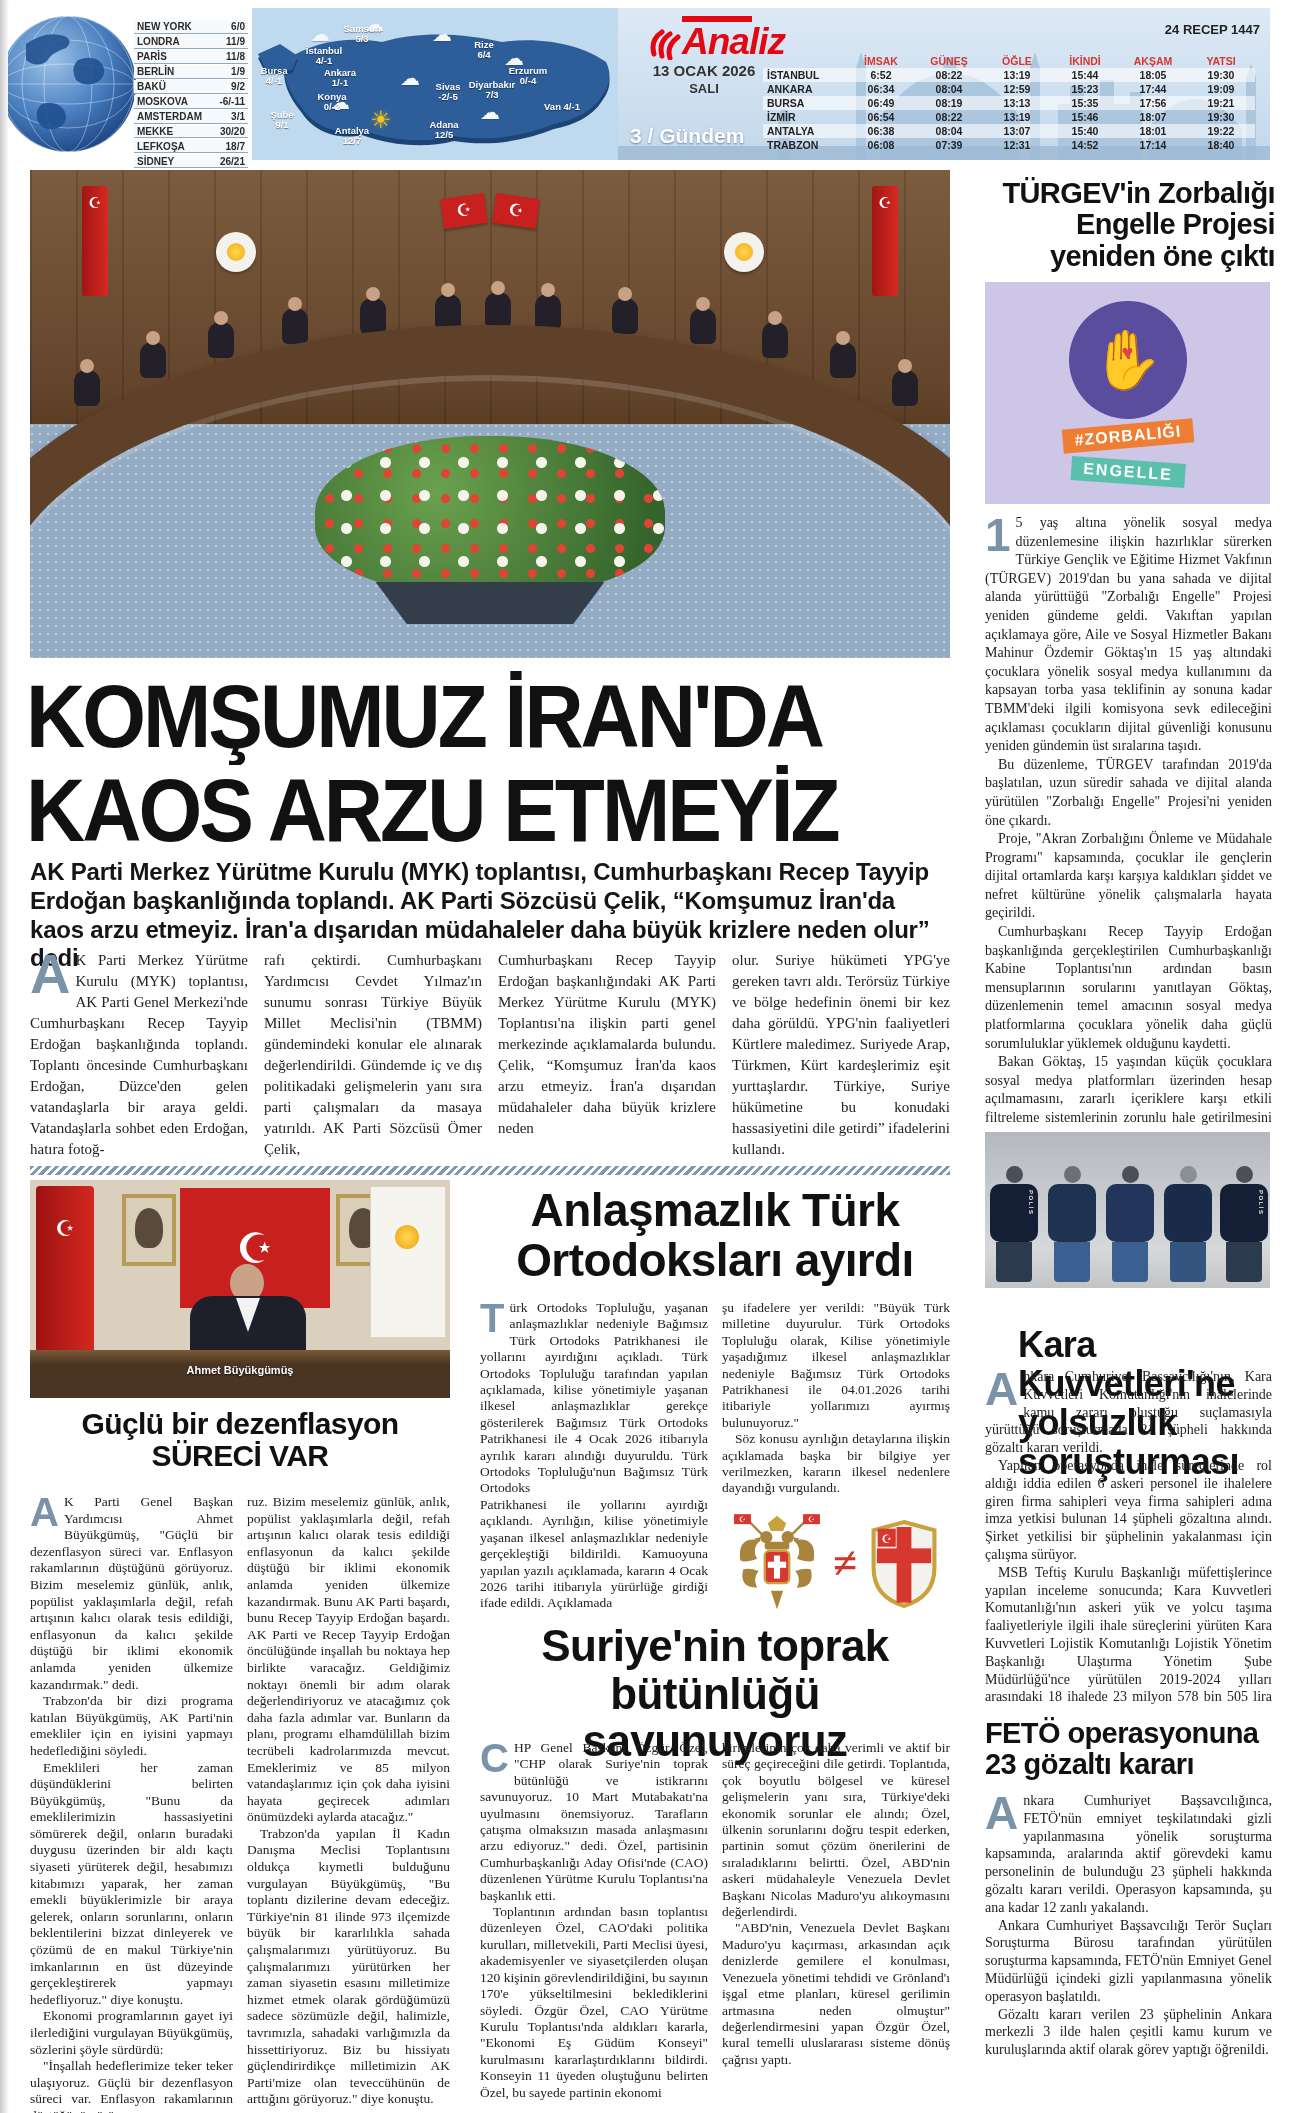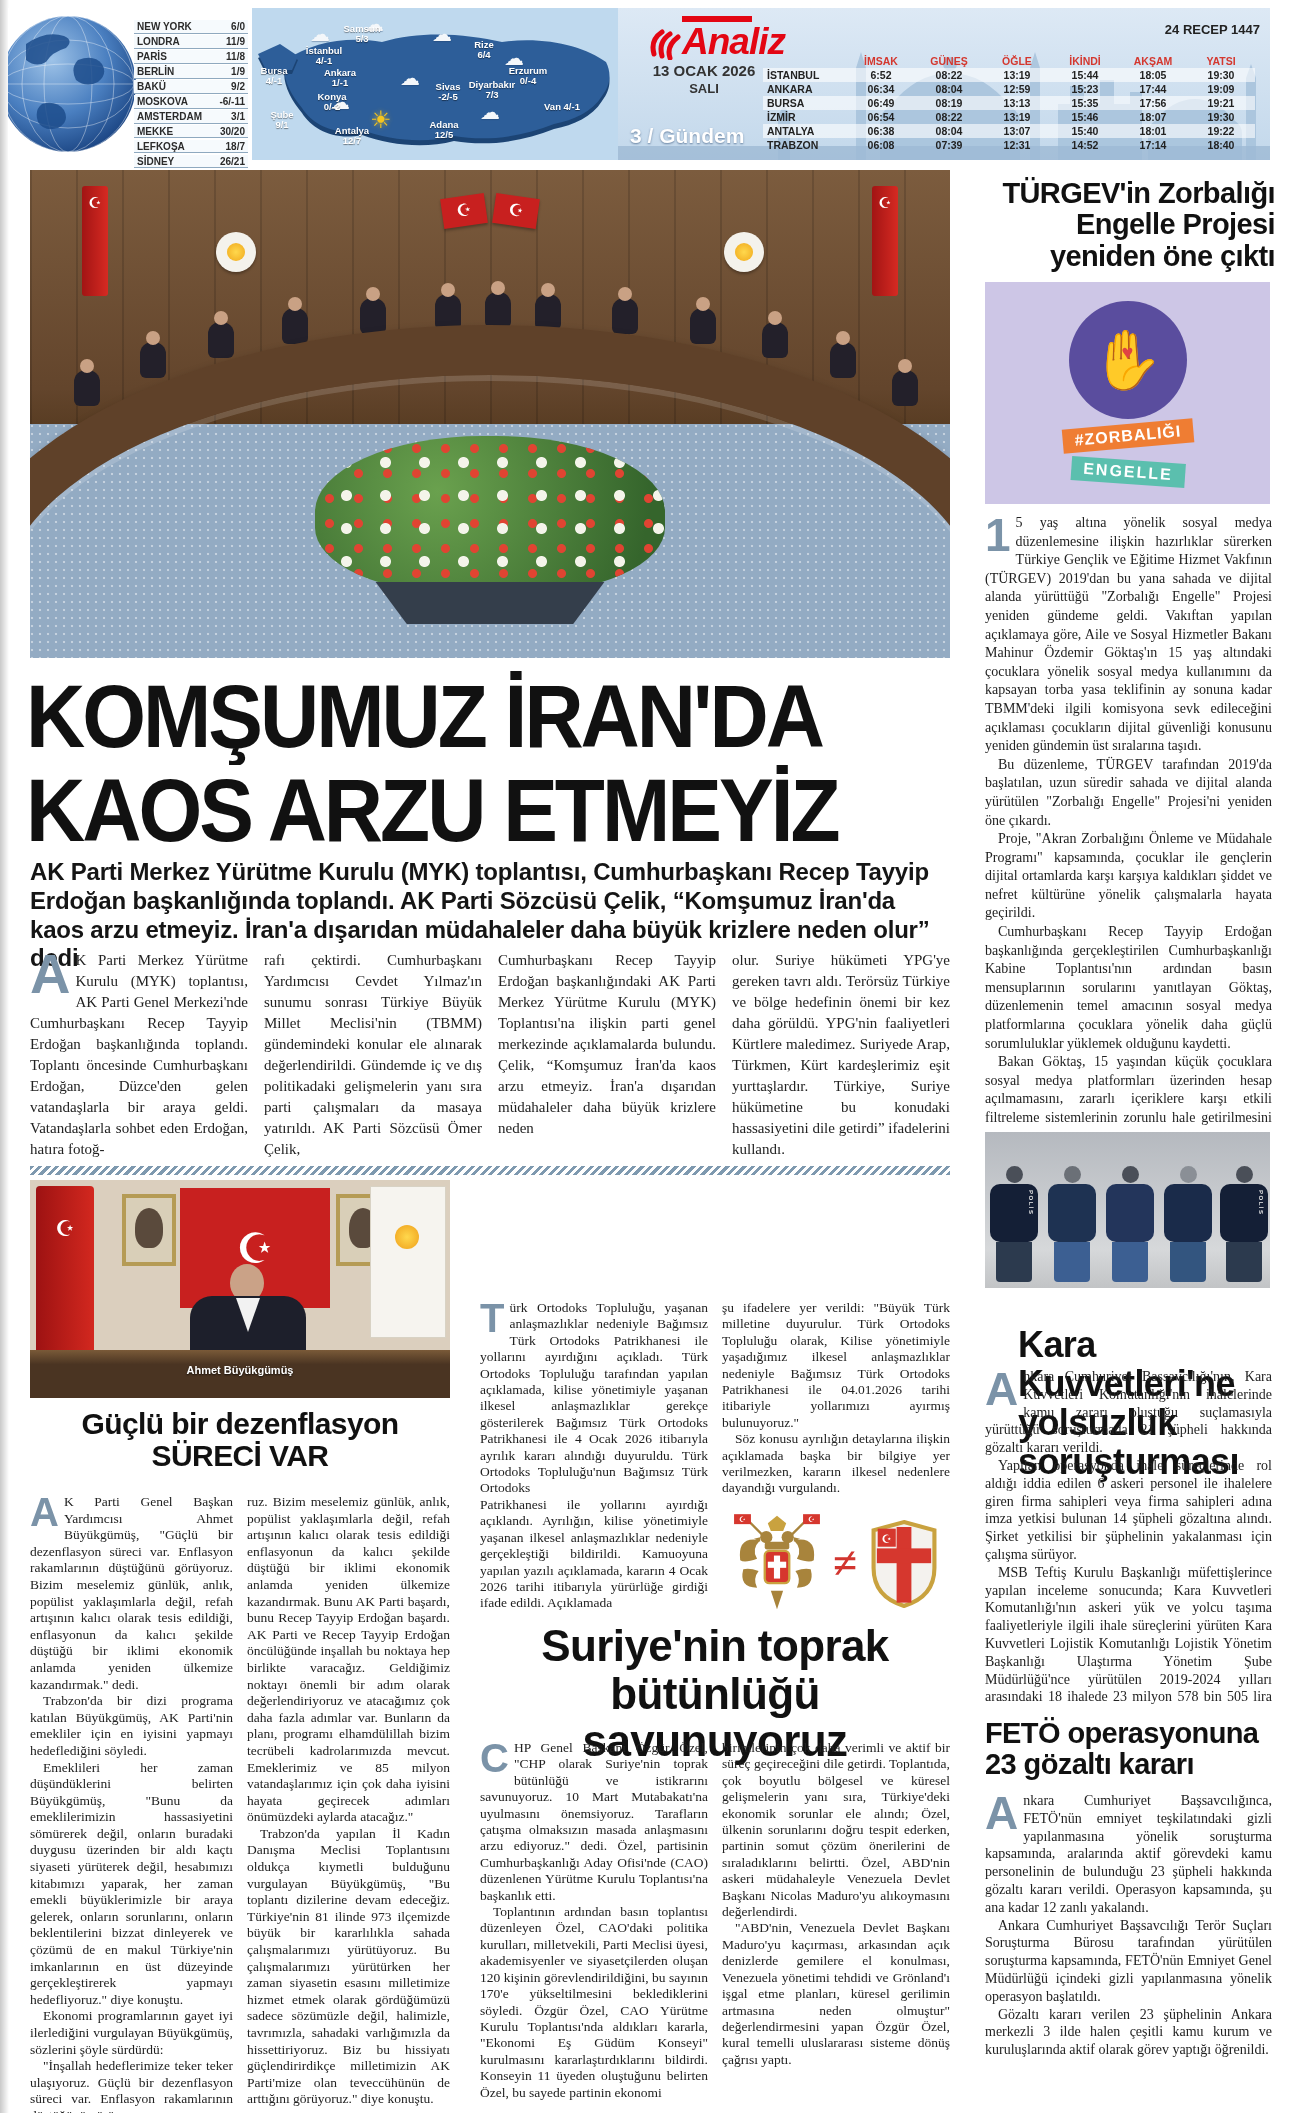--- a/index.html
+++ b/index.html
@@ -470,20 +470,24 @@
       <p>Emeklileri her zaman düşündüklerini belirten Büyükgümüş, "Bunu da emeklilerimizin hassasiyetini sömürerek değil, onların buradaki duygusu üzerinden bir aldı kaçtı siyaseti yürüterek değil, hesabımızı kitabımızı yaparak, her zaman emekli büyüklerimizle bir araya gelerek, onların sorunlarını, onların beklentilerini bizzat dinleyerek ve çözümü de en makul Türkiye'nin imkanlarının en üst düzeyinde gerçekleştirerek yapmayı hedefliyoruz." diye konuştu.</p>
       <p>Ekonomi programlarının gayet iyi ilerlediğini vurgulayan Büyükgümüş, sözlerini şöyle sürdürdü:</p>
       <p>"İnşallah hedeflerimize teker teker ulaşıyoruz. Güçlü bir dezenflasyon süreci var. Enflasyon rakamlarının düştüğünü görüyo-</p>
     </div>
     <div class="serifcol" style="flex:1;font-size:13.5px;line-height:16.6px;">
       <p class="noind">ruz. Bizim meselemiz günlük, anlık, popülist yaklaşımlarla değil, refah artışının kalıcı olarak tesis edildiği enflasyonun da kalıcı şekilde düştüğü bir iklimi ekonomik anlamda yeniden ülkemize kazandırmak. Bunu AK Parti başardı, bunu Recep Tayyip Erdoğan başardı. AK Parti ve Recep Tayyip Erdoğan öncülüğünde inşallah bu noktaya hep birlikte varacağız. Geldiğimiz noktayı önemli bir adım olarak değerlendiriyoruz ve atacağımız çok daha fazla adımlar var. Bunların da planı, programı elhamdülillah bizim tecrübeli kadrolarımızda mevcut. Emeklerimiz ve 85 milyon vatandaşlarımız için çok daha iyisini hayata geçirecek adımları önümüzdeki aylarda atacağız."</p>
       <p>Trabzon'da yapılan İl Kadın Danışma Meclisi Toplantısını oldukça kıymetli bulduğunu vurgulayan Büyükgümüş, "Bu toplantı dizilerine devam edeceğiz. Türkiye'nin 81 ilinde 973 ilçemizde büyük bir kararlılıkla sahada çalışmalarımızı yürütüyoruz. Bu çalışmalarımızı yürütürken her zaman siyasetin esasını milletimize hizmet etmek olarak gördüğümüzü sadece sözümüzle değil, halimizle, tavrımızla, sahadaki varlığımızla da hissettiriyoruz. Biz bu hissiyatı güçlendirirdikçe milletimizin AK Parti'mize olan teveccühünün de arttığını görüyoruz." diye konuştu.</p>
     </div>
   </div>
 
+  <div class="h2" style="left:480px;top:1186px;width:470px;text-align:center;font-size:46px;">
+    <div>Anlaşmazlık Türk</div>
+    <div>Ortodoksları ayırdı</div>
+  </div>
   <div class="abs" style="left:480px;top:1300px;width:470px;height:314px;display:flex;gap:14px;overflow:hidden;">
     <div class="serifcol" style="flex:1;font-size:13.5px;line-height:16.4px;">
       <p class="noind"><span class="dc" style="font-size:40px;line-height:32px;">T</span><span>ürk Ortodoks Topluluğu, yaşanan anlaşmazlıklar nedeniyle Bağımsız Türk Ortodoks Patrikhanesi ile yollarını ayırdığını açıkladı. Türk Ortodoks Topluluğu tarafından yapılan açıklamada, kilise yönetimiyle yaşanan ilkesel anlaşmazlıklar gerekçe gösterilerek Bağımsız Türk Ortodoks Patrikhanesi ile 4 Ocak 2026 itibarıyla ayrılık kararı alındığı duyuruldu. Türk Ortodoks Topluluğu'nun Bağımsız Türk Ortodoks</span></p>
       <p class="noind">Patrikhanesi ile yollarını ayırdığı açıklandı. Ayrılığın, kilise yönetimiyle yaşanan ilkesel anlaşmazlıklar nedeniyle gerçekleştiği bildirildi. Kamuoyuna yapılan yazılı açıklamada, kararın 4 Ocak 2026 tarihi itibarıyla yürürlüğe girdiği ifade edildi. Açıklamada</p>
     </div>
     <div class="serifcol" style="flex:1;font-size:13.5px;line-height:16.4px;overflow:visible;">
       <p class="noind">şu ifadelere yer verildi: "Büyük Türk milletine duyurulur. Türk Ortodoks Topluluğu olarak, Kilise yönetimiyle yaşadığımız ilkesel anlaşmazlıklar nedeniyle Bağımsız Türk Ortodoks Patrikhanesi ile 04.01.2026 tarihi itibariyle yollarımızı ayırmış bulunuyoruz."</p>
       <p>Söz konusu ayrılığın detaylarına ilişkin açıklamada başka bir bilgiye yer verilmezken, kararın ilkesel nedenlere dayandığı vurgulandı.</p>
       <div class="emblem">
         <svg width="92" height="104" viewBox="0 0 120 130">

